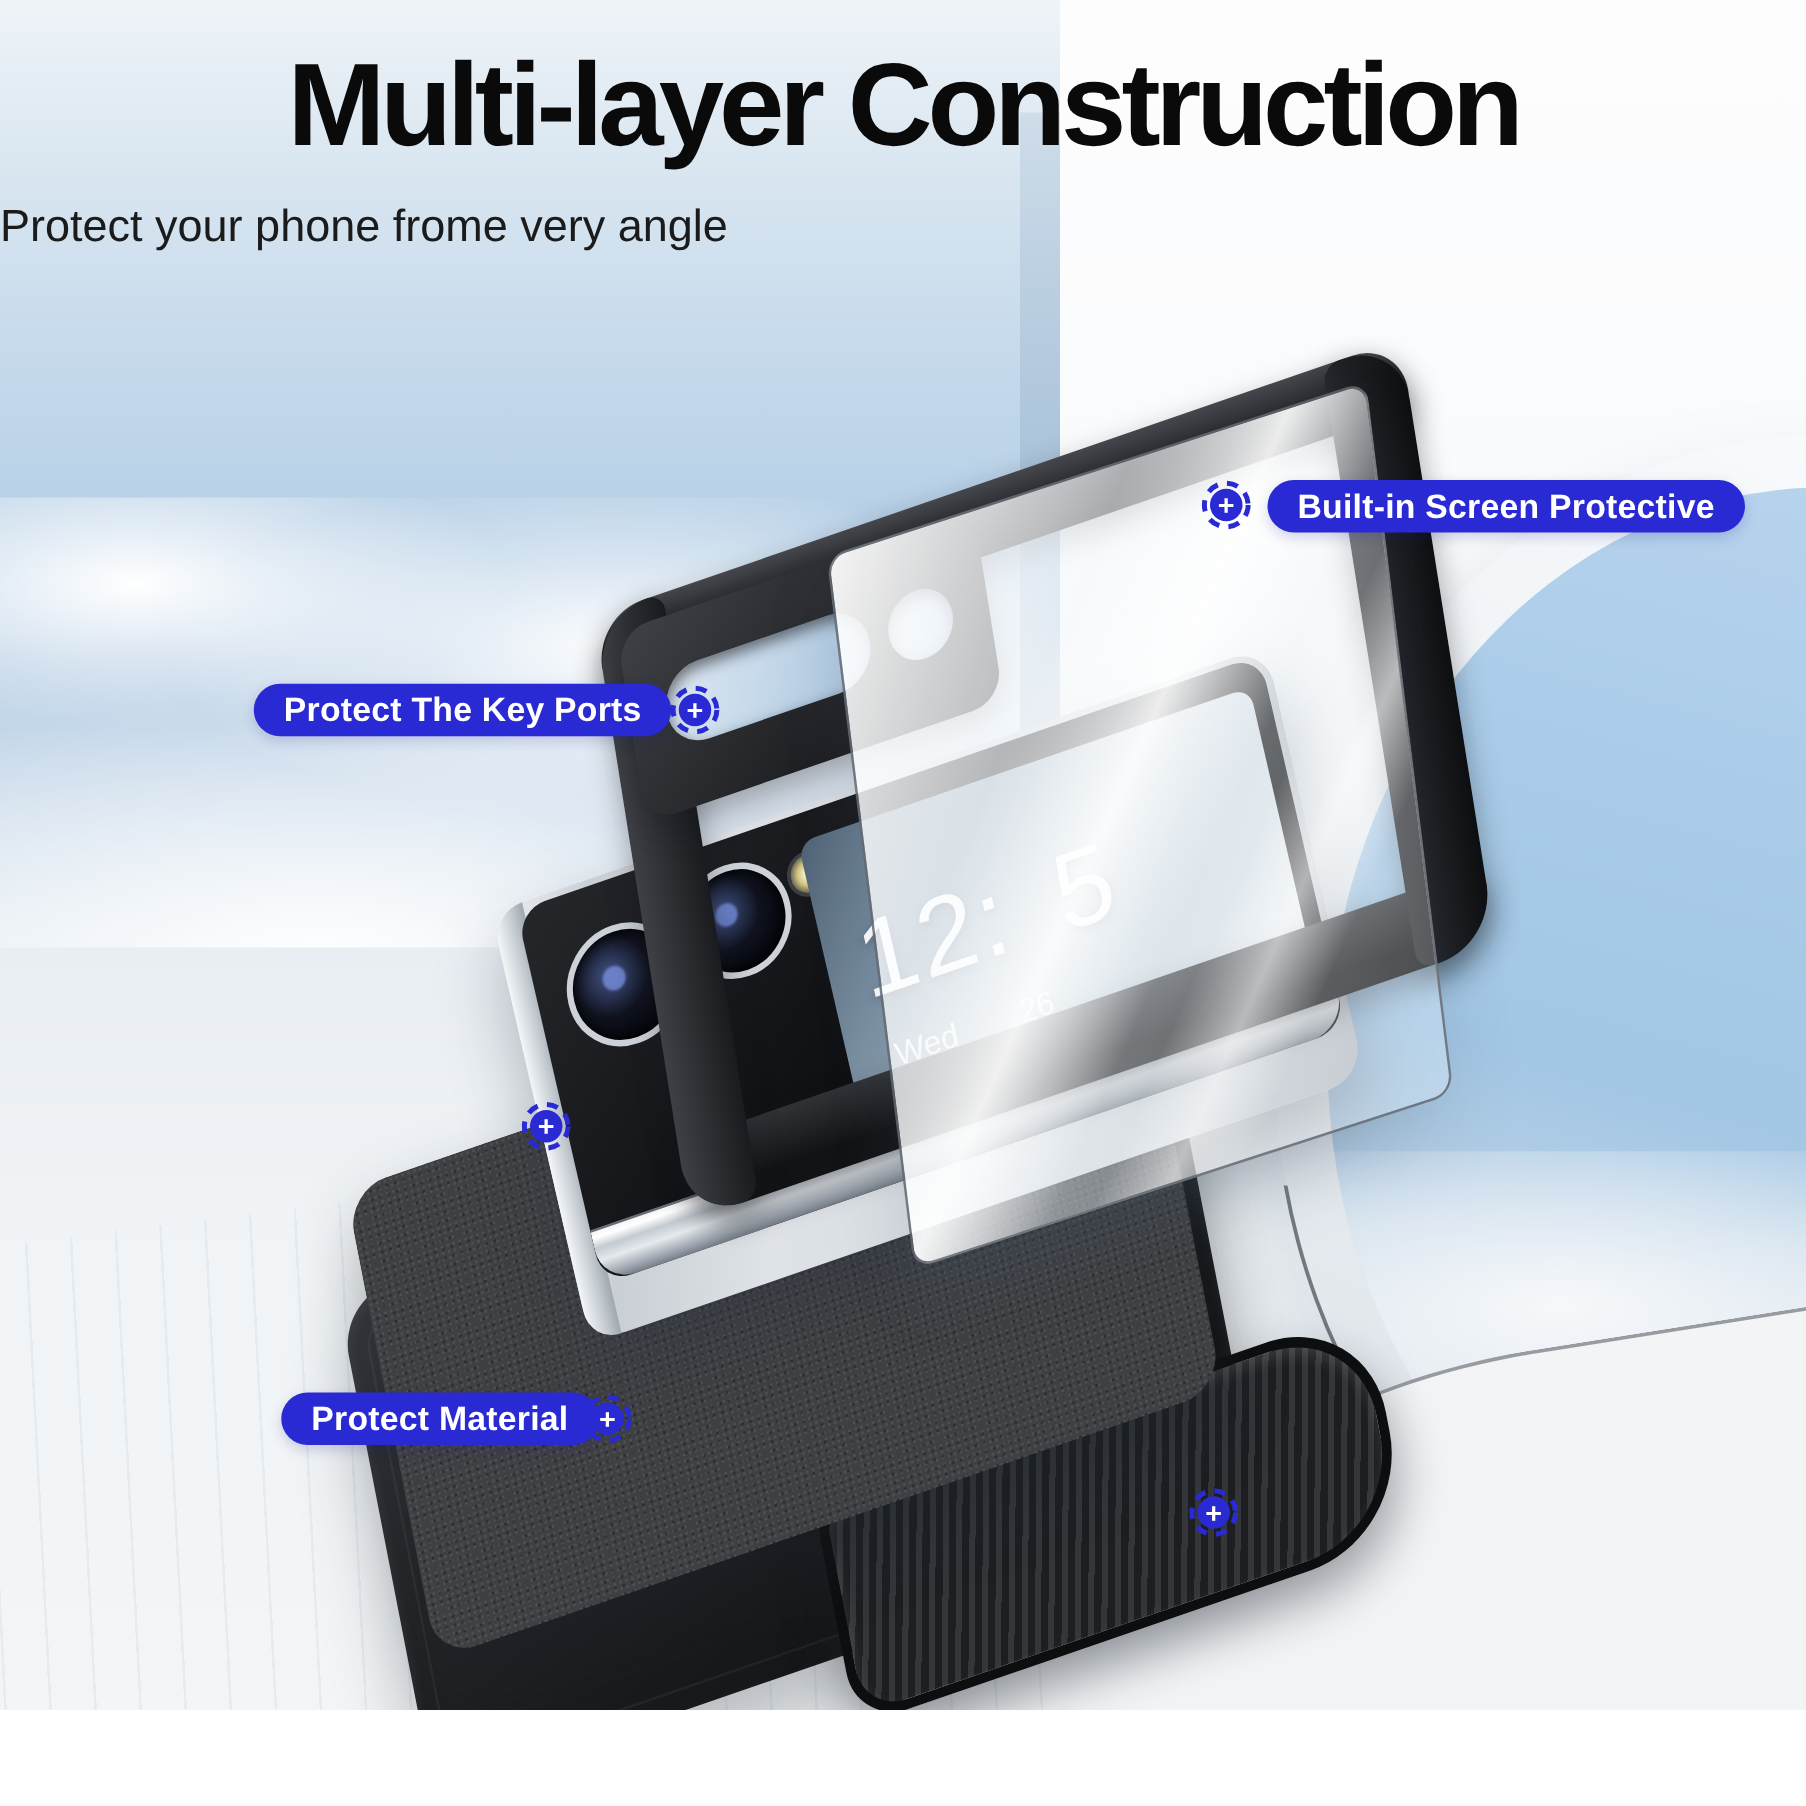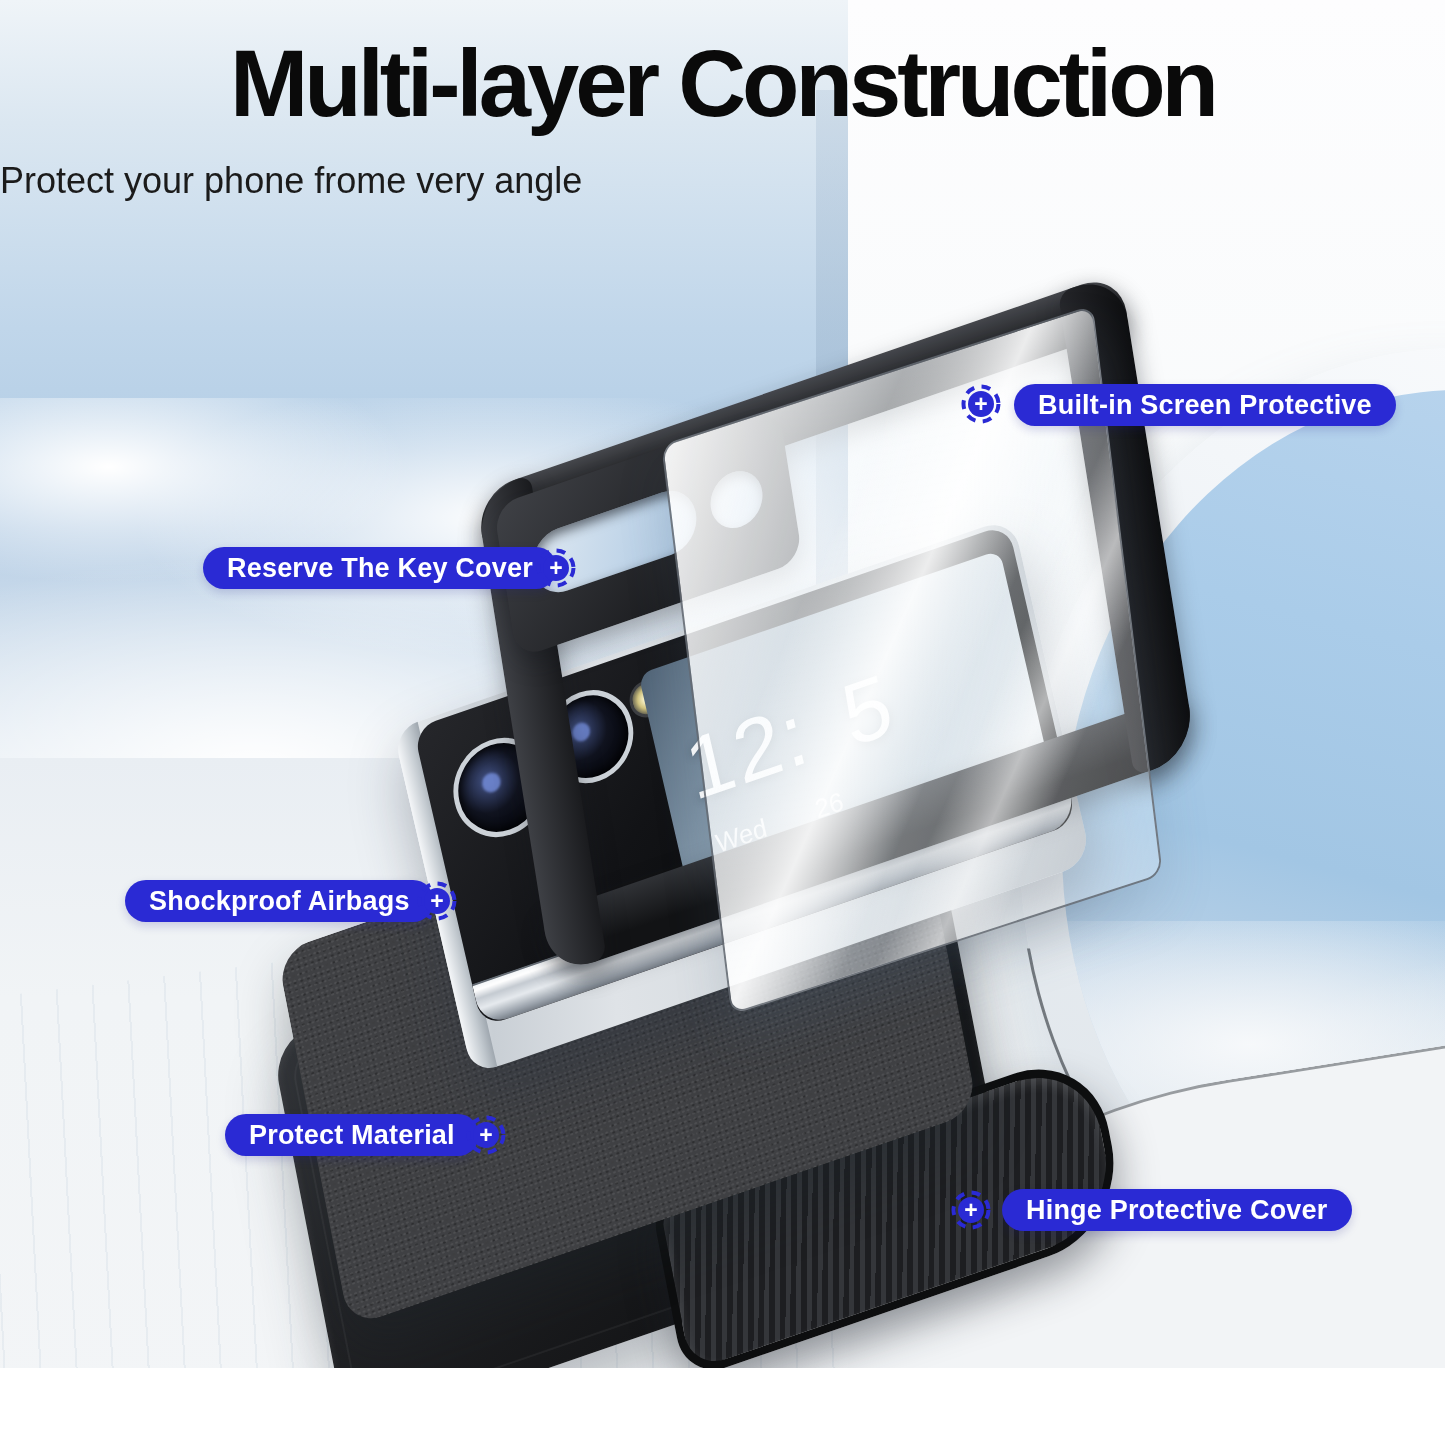--- a/index.html
+++ b/index.html
@@ -233,24 +233,22 @@
       <div class="hole-oval"></div>
       <div class="hole-circle"></div>
     </div>
   </div>
 
   <div class="glass z15">
     <div class="glass-glare"></div>
   </div>
 
   <div class="pill pill-builtin z20">Built-in Screen Protective</div>
-  <div class="pill pill-reserve z20">Reserve The Key Cover</div>
-  <div class="pill pill-shock z20">Shockproof Airbags</div>
+  <div class="pill pill-reserve z20">Protect The Key Ports</div>
   <div class="pill pill-silicone z20">Protect Material</div>
-  <div class="pill pill-hinge z20">Hinge Protective Cover</div>
 
   <div class="marker m1 z20">
     <svg viewBox="0 0 40 40">
       <circle cx="20" cy="20" r="17.5" fill="none" stroke="#2a2ad4" stroke-width="4" stroke-dasharray="9 7.5"></circle>
     </svg>
     <div class="marker-dot">+</div>
   </div>
   <div class="marker m2 z20">
     <svg viewBox="0 0 40 40">
       <circle cx="20" cy="20" r="17.5" fill="none" stroke="#2a2ad4" stroke-width="4" stroke-dasharray="9 7.5"></circle>

